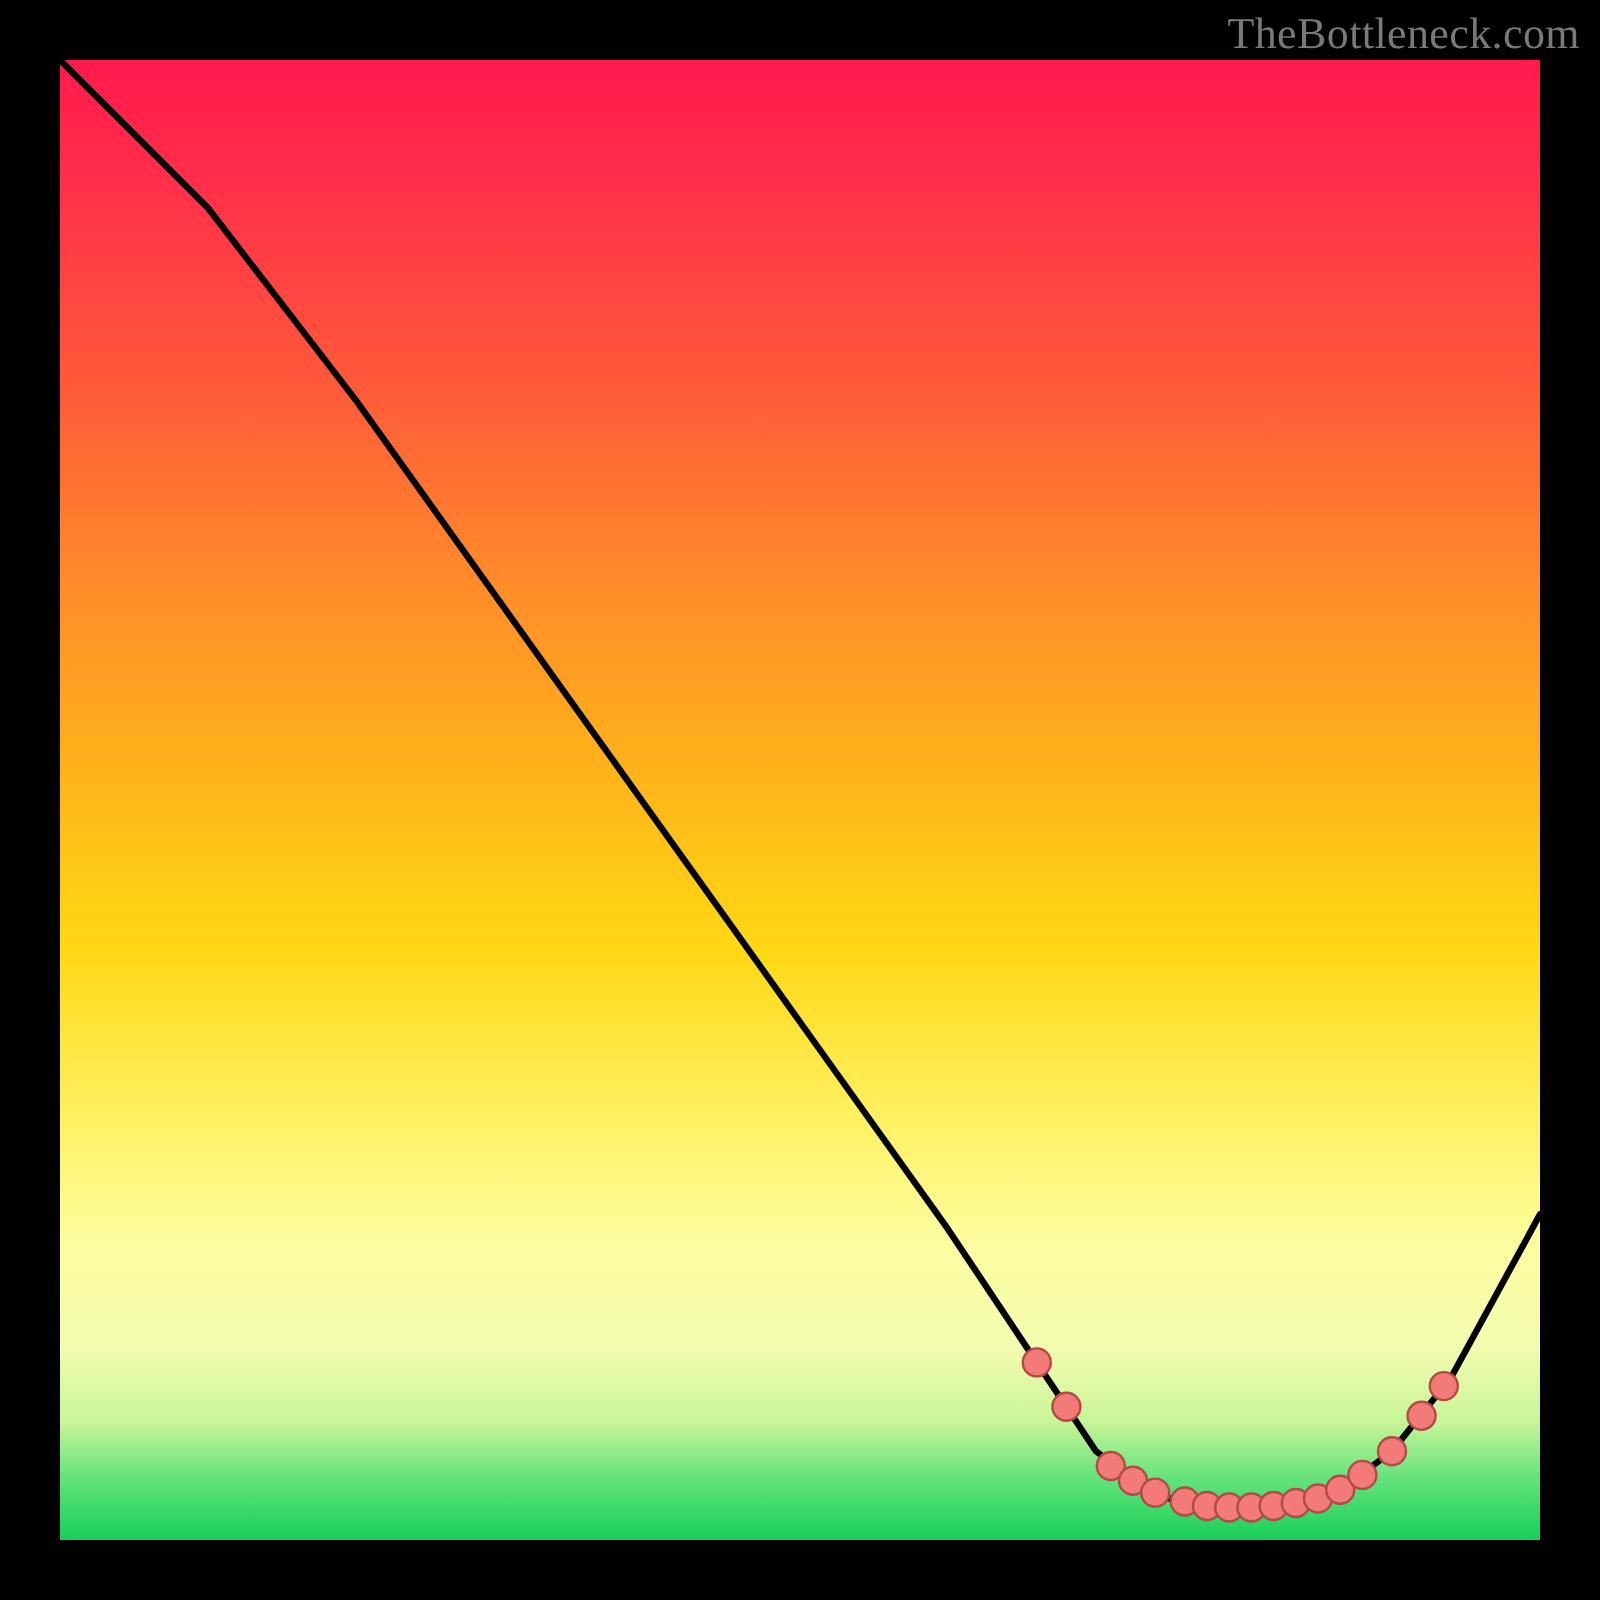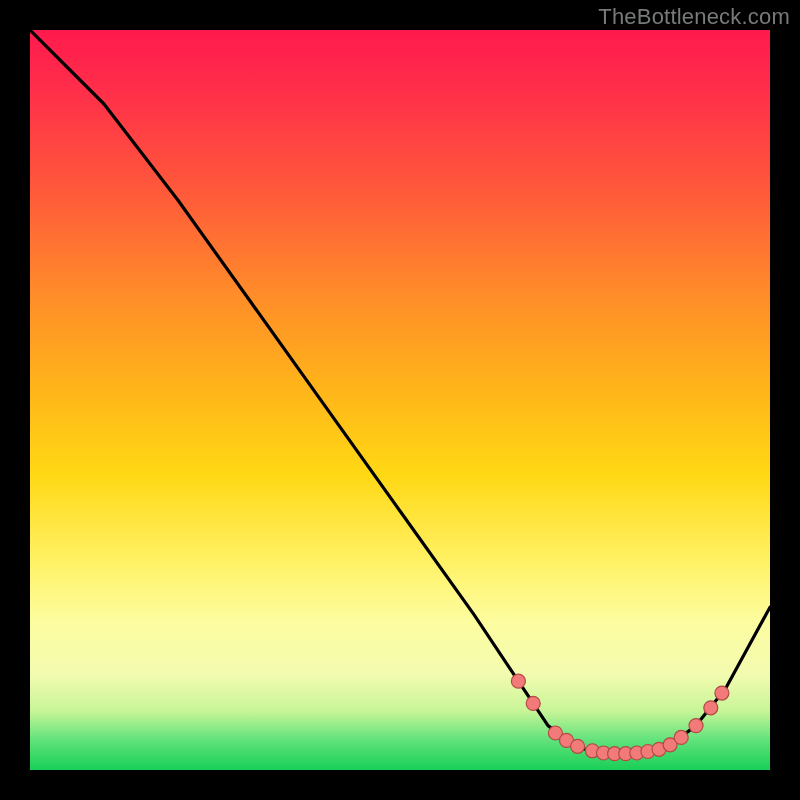--- a/index.html
+++ b/index.html
@@ -7,21 +7,21 @@
   .frame {
     position: relative;
     width: 800px;
     height: 800px;
     background: #000;
   }
   .attribution {
     position: absolute;
     top: 4px;
     right: 10px;
-    font-family: Liberation Sans, sans-serif;
+    font-family: Liberation Serif, serif;
     font-size: 22px;
     color: #77797a;
     letter-spacing: 0.2px;
   }
   .plot {
     position: absolute;
     left: 30px;
     top: 30px;
     width: 740px;
     height: 740px;

